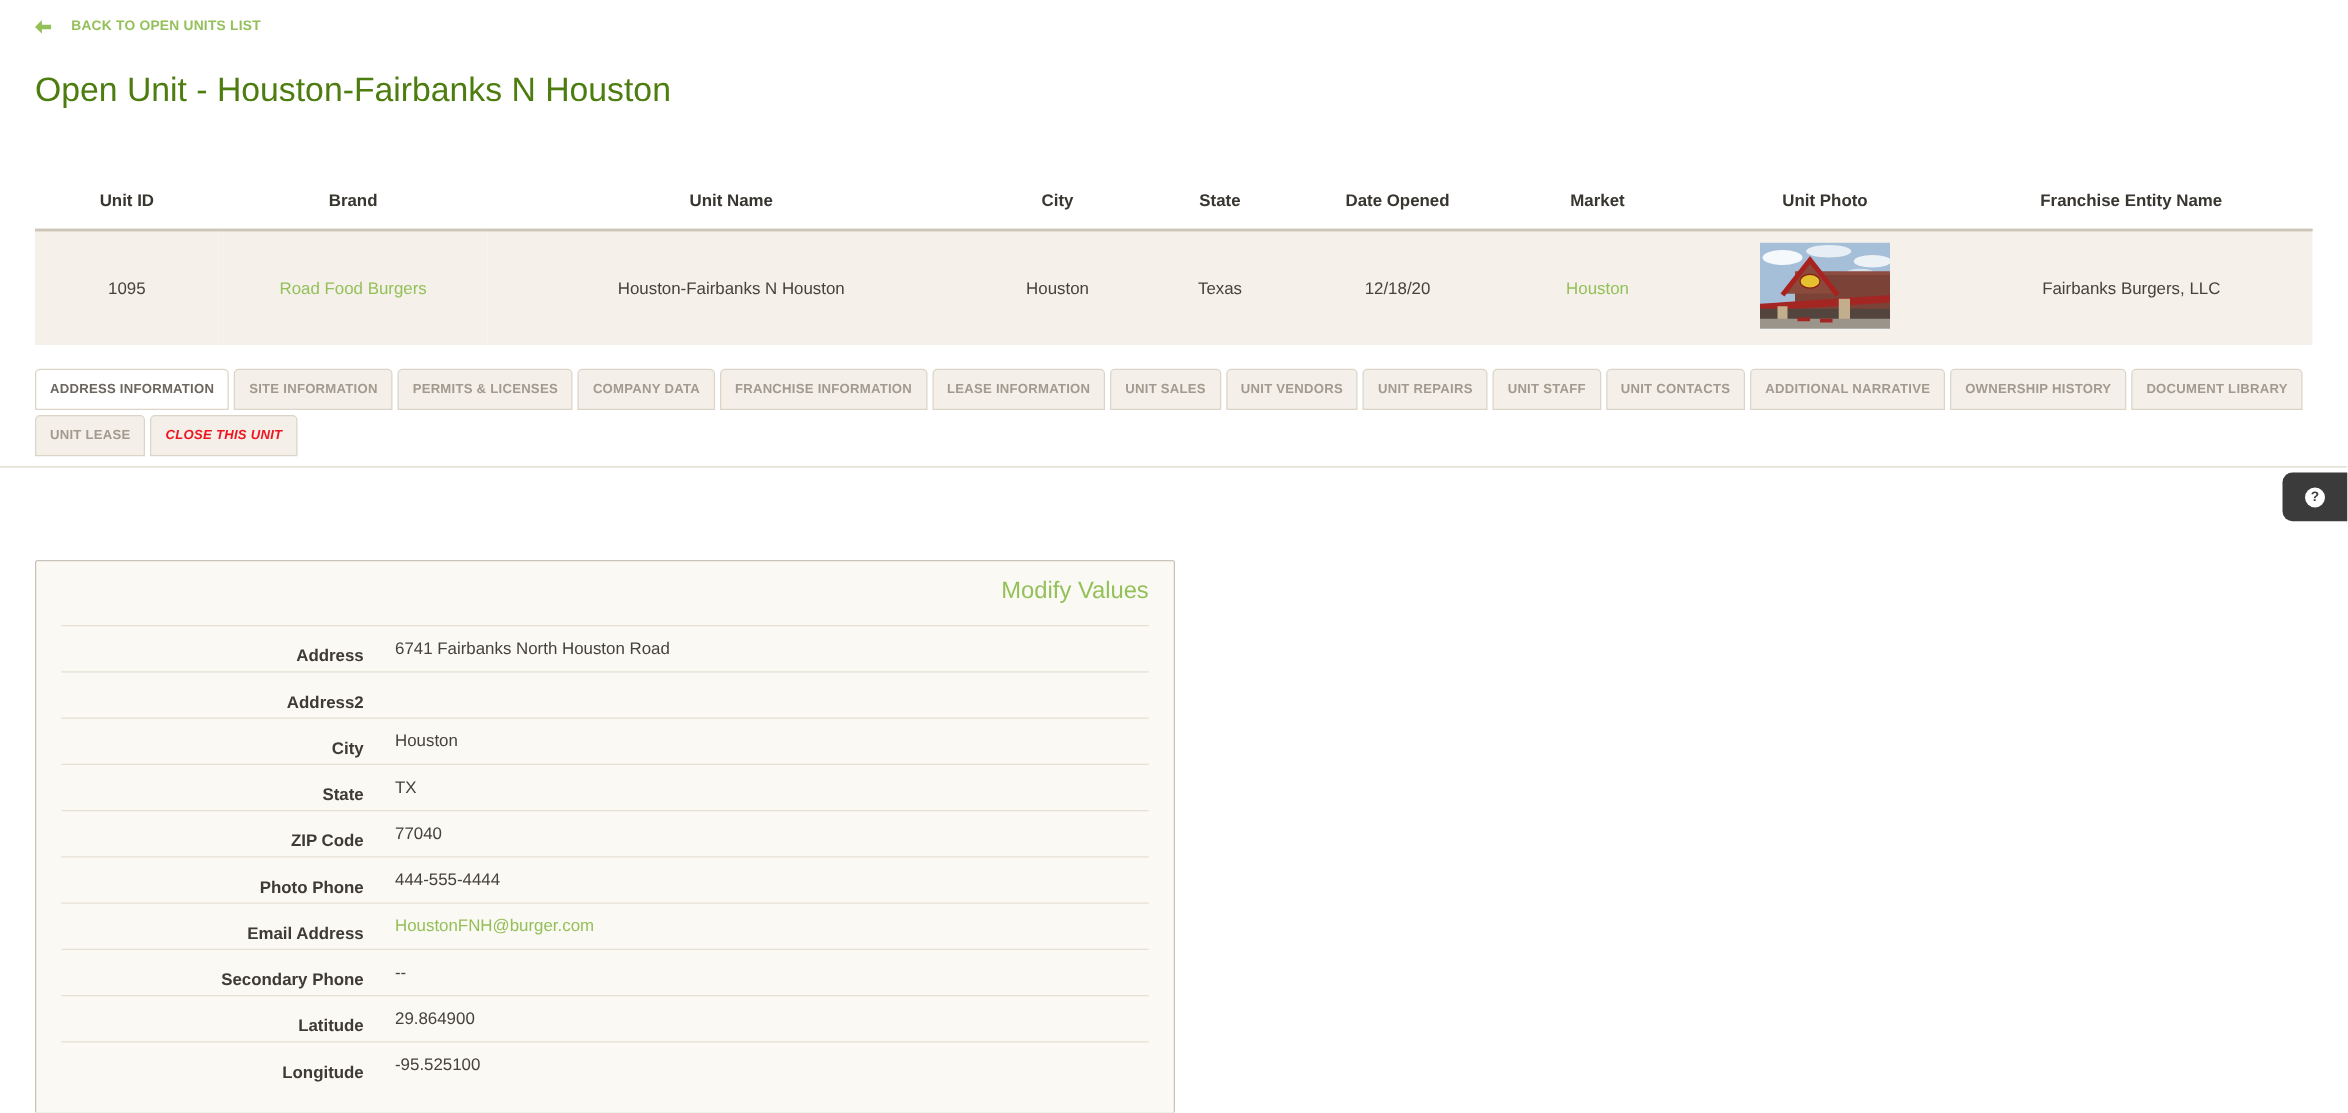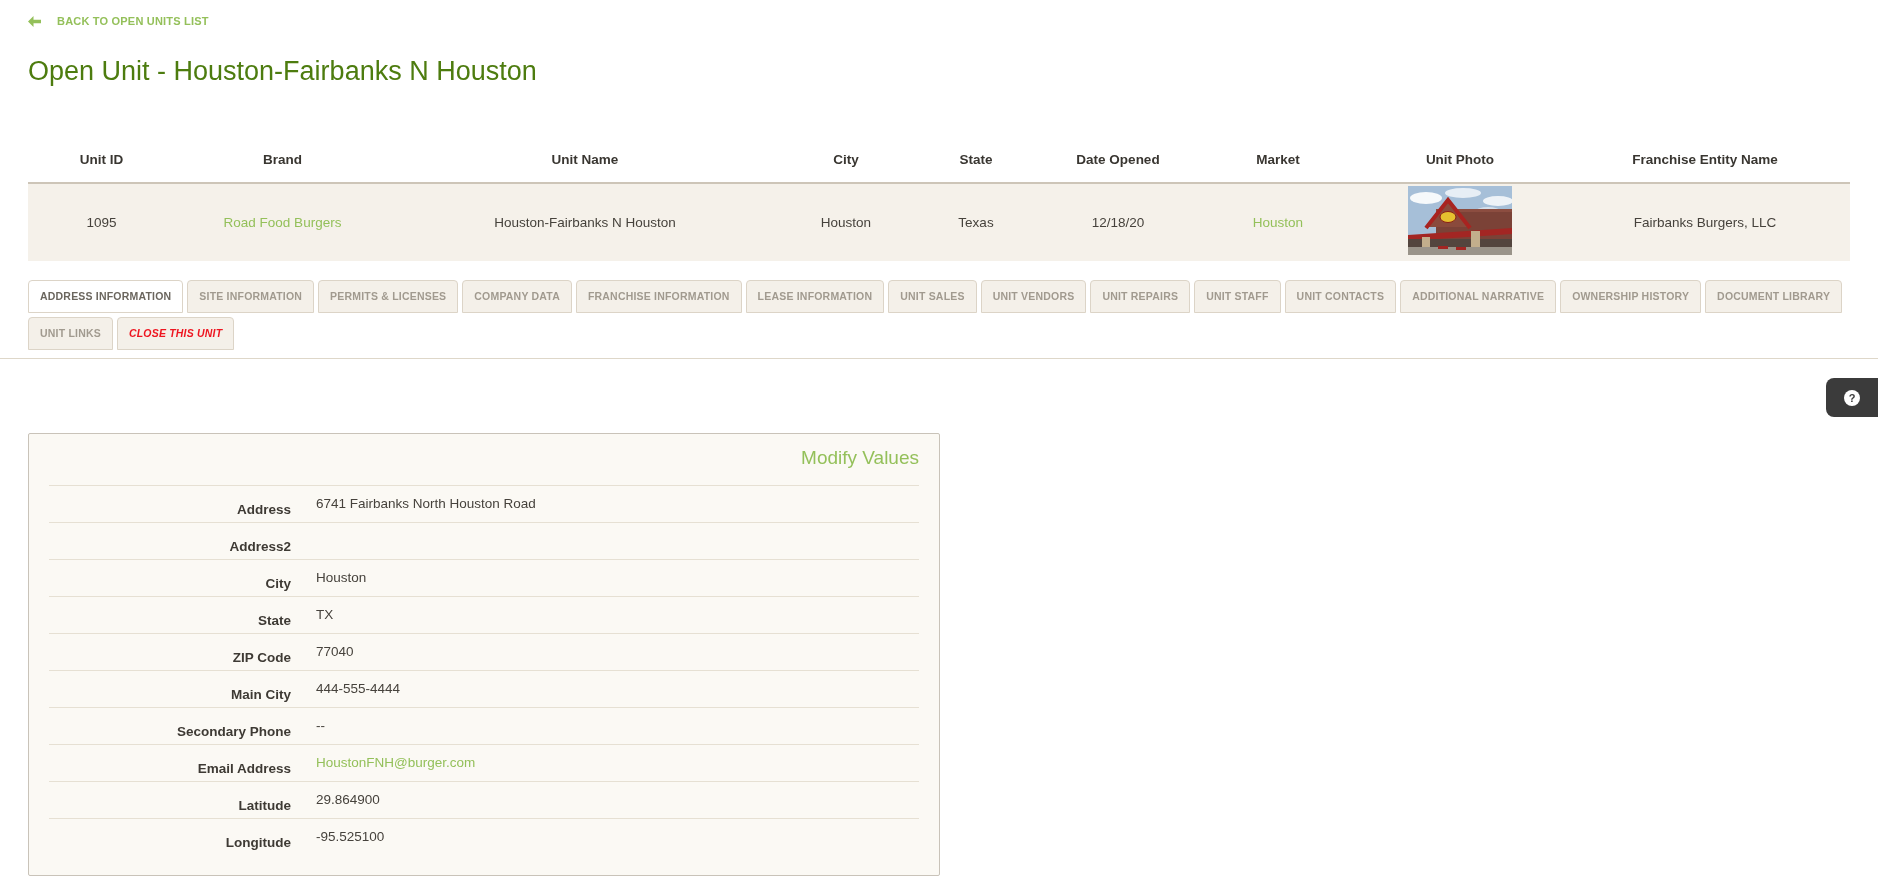--- a/index.html
+++ b/index.html
@@ -10,21 +10,21 @@
   
   .back-link { display:inline-flex; align-items:center; gap:16px; padding-top:15px; font-size:11px; font-weight:bold; color:#94c05a; letter-spacing:.2px; cursor:pointer; text-decoration:none; }
   .back-link svg { display:block; }
 
   
   .page-title { margin-top:25px; font-size:27px; font-weight:400; color:#4d7c0f; }
 
   
   table.unit-table { margin-top:47px; width:1822px; border-collapse:collapse; table-layout:fixed; }
   .unit-table th { height:49px; vertical-align:bottom; padding-bottom:15px; font-size:13.5px; font-weight:bold; color:#393631; text-align:center; border-bottom:2px solid #cdc5b8; }
-  .unit-table td { background:#f5f1ea; height:78px; text-align:center; vertical-align:middle; font-size:13.5px; color:#46423c; }
+  .unit-table td { background:#f5f1ea; height:92px; text-align:center; vertical-align:middle; font-size:13.5px; color:#46423c; }
   .green-link { color:#94c05a; cursor:pointer; text-decoration:none; }
   .photo-wrap { display:inline-block; line-height:0; cursor:pointer; }
 
   
   .tabs { margin-top:19px; display:flex; flex-wrap:wrap; gap:2px 4px; width:1822px; }
   .tab { height:33px; line-height:31px; padding:0 11px; background:#f4f0e9; border:1px solid #dcd4c7; border-radius:4px 4px 0 0; font-size:10.5px; font-weight:bold; color:#a19a8f; letter-spacing:.2px; cursor:pointer; white-space:nowrap; }
   .tab.active { background:#ffffff; color:#6b665e; }
   .tab.danger { color:#ee1520; font-style:italic; }
 
   .rule { border-top:1px solid #ded7c9; margin:8px -28px 0 -28px; }
@@ -129,21 +129,21 @@
     <div class="tab">LEASE INFORMATION</div>
     <div class="tab">UNIT SALES</div>
     <div class="tab">UNIT VENDORS</div>
     <div class="tab">UNIT REPAIRS</div>
     <div class="tab">UNIT STAFF</div>
     <div class="tab">UNIT CONTACTS</div>
     <div class="tab">ADDITIONAL NARRATIVE</div>
     <div class="tab">OWNERSHIP HISTORY</div>
     <div class="tab">DOCUMENT LIBRARY</div>
     <div style="flex-basis:100%; height:0;"></div>
-    <div class="tab">UNIT LINKS</div>
+    <div class="tab">UNIT LEASE</div>
     <div class="tab danger">CLOSE THIS UNIT</div>
   </div>
 
   <div class="rule"></div>
 
   <div class="panel">
     <div class="panel-head">
       <a class="modify-link">Modify Values</a>
     </div>
     <div class="field-row">
@@ -160,30 +160,30 @@
     </div>
     <div class="field-row">
       <span class="field-label">State</span>
       <span class="field-value">TX</span>
     </div>
     <div class="field-row">
       <span class="field-label">ZIP Code</span>
       <span class="field-value">77040</span>
     </div>
     <div class="field-row">
-      <span class="field-label">Main City</span>
+      <span class="field-label">Photo Phone</span>
       <span class="field-value">444-555-4444</span>
+    </div>
+    <div class="field-row">
+      <span class="field-label">Email Address</span>
+      <span class="field-value green">HoustonFNH@burger.com</span>
     </div>
     <div class="field-row">
       <span class="field-label">Secondary Phone</span>
       <span class="field-value">--</span>
-    </div>
-    <div class="field-row">
-      <span class="field-label">Email Address</span>
-      <span class="field-value green">HoustonFNH@burger.com</span>
     </div>
     <div class="field-row">
       <span class="field-label">Latitude</span>
       <span class="field-value">29.864900</span>
     </div>
     <div class="field-row">
       <span class="field-label">Longitude</span>
       <span class="field-value">-95.525100</span>
     </div>
   </div>

